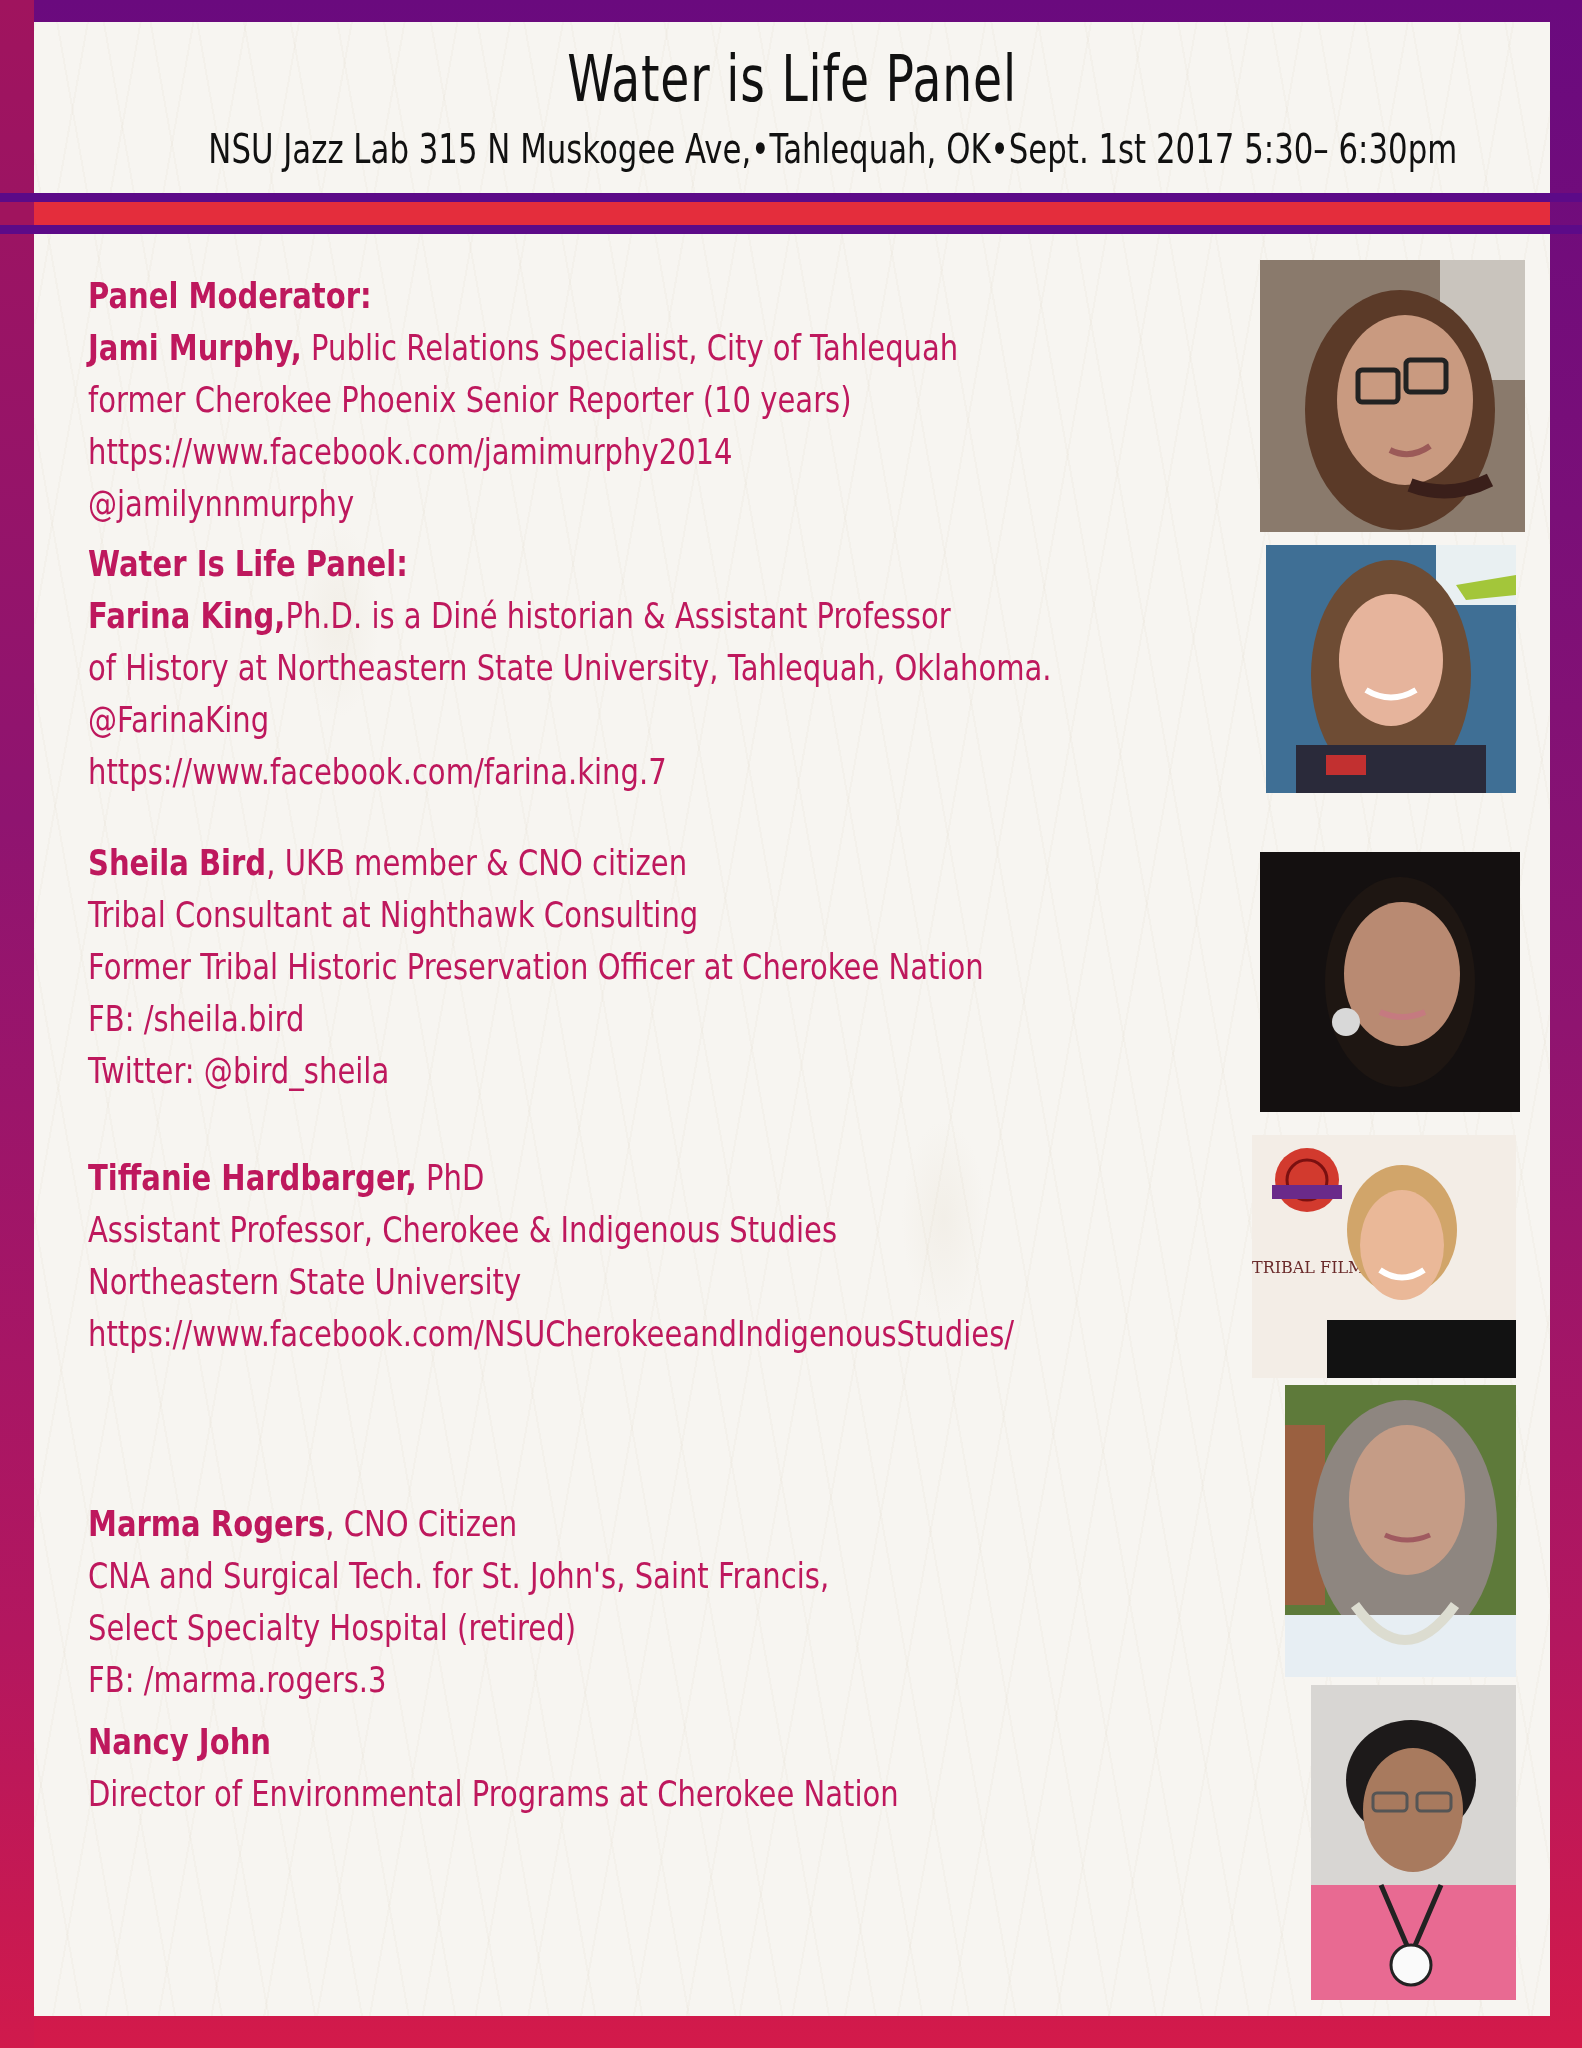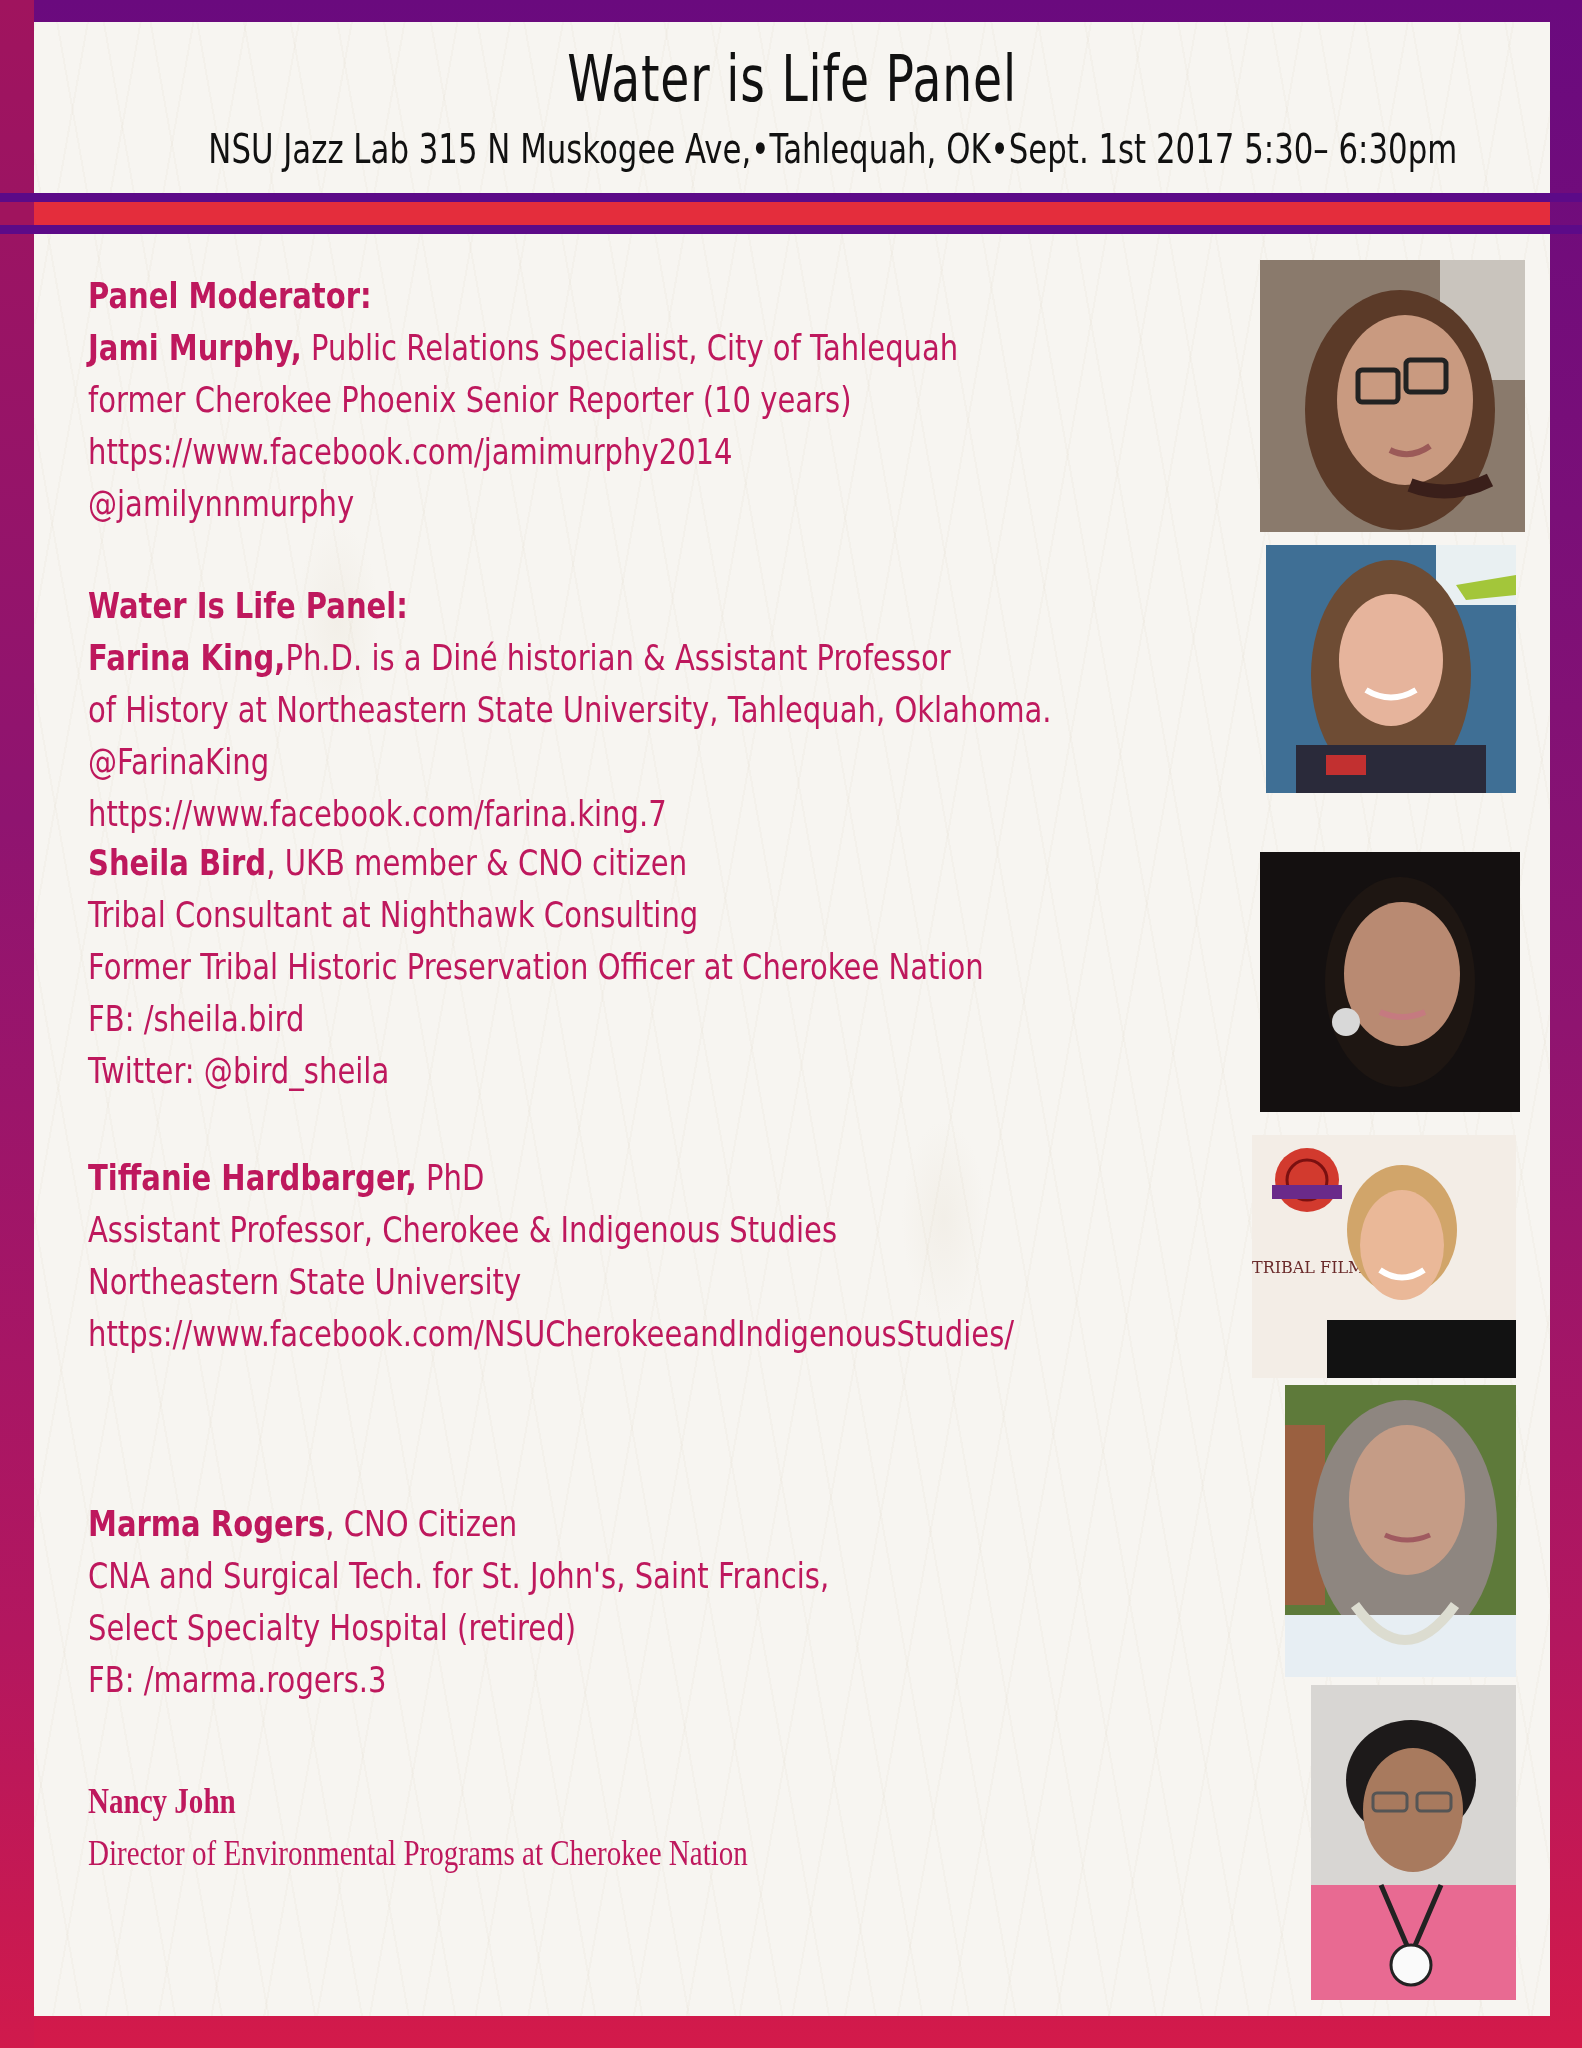--- a/index.html
+++ b/index.html
@@ -62,21 +62,21 @@
 <div class="band-purple2"></div>
 
 <div class="bio" style="top:270px;">
   <span class="line b">Panel Moderator:</span>
   <span class="line"><span class="b">Jami Murphy,</span><span> Public Relations Specialist, City of Tahlequah</span></span>
   <span class="line">former Cherokee Phoenix Senior Reporter (10 years)</span>
   <span class="line">https://www.facebook.com/jamimurphy2014</span>
   <span class="line">@jamilynnmurphy</span>
 </div>
 
-<div class="bio" style="top:580px;">
+<div class="bio" style="top:538px;">
   <span class="line b">Water Is Life Panel:</span>
   <span class="line"><span class="b">Farina King,</span><span>Ph.D. is a Diné historian &amp; Assistant Professor</span></span>
   <span class="line">of History at Northeastern State University, Tahlequah, Oklahoma.</span>
   <span class="line">@FarinaKing</span>
   <span class="line">https://www.facebook.com/farina.king.7</span>
 </div>
 
 <div class="bio" style="top:837px;">
   <span class="line"><span class="b">Sheila Bird</span><span>, UKB member &amp; CNO citizen</span></span>
   <span class="line">Tribal Consultant at Nighthawk Consulting</span>
@@ -92,21 +92,21 @@
   <span class="line">https://www.facebook.com/NSUCherokeeandIndigenousStudies/</span>
 </div>
 
 <div class="bio" style="top:1498px;">
   <span class="line"><span class="b">Marma Rogers</span><span>, CNO Citizen</span></span>
   <span class="line">CNA and Surgical Tech. for St. John's, Saint Francis,</span>
   <span class="line">Select Specialty Hospital (retired)</span>
   <span class="line">FB: /marma.rogers.3</span>
 </div>
 
-<div class="bio" style="top:1776px;font-family:Liberation Serif, serif;">
+<div class="bio" style="top:1716px;">
   <span class="line"><span class="b">Nancy John</span><span></span></span>
   <span class="line">Director of Environmental Programs at Cherokee Nation</span>
 </div>
 
 <div class="photo" style="left:1260px; top:260px; width:265px; height:272px; background:#6d5a4c;">
   <svg viewBox="0 0 265 272">
     <rect width="265" height="272" fill="#8a7a6c"></rect>
     <rect x="180" y="0" width="85" height="120" fill="#c9c4bd"></rect>
     <ellipse cx="140" cy="150" rx="95" ry="120" fill="#5b3a28"></ellipse>
     <ellipse cx="145" cy="140" rx="68" ry="85" fill="#c99a80"></ellipse>

